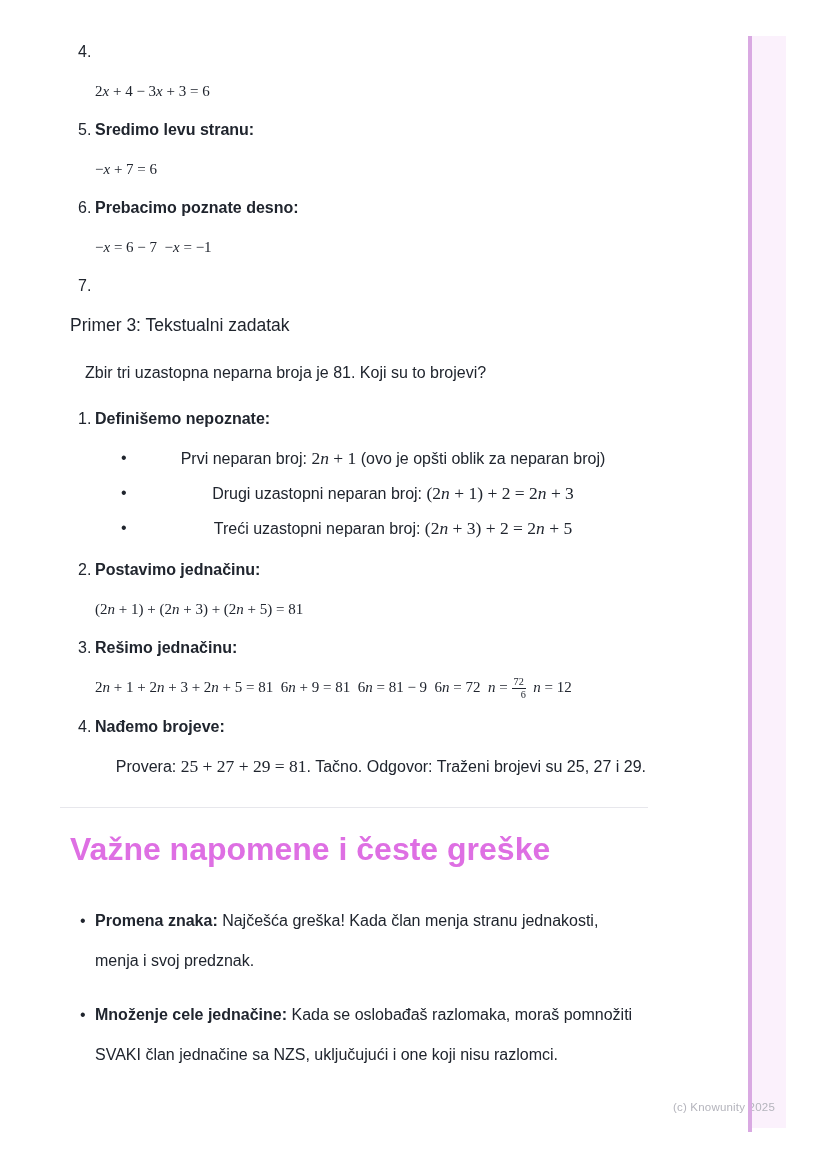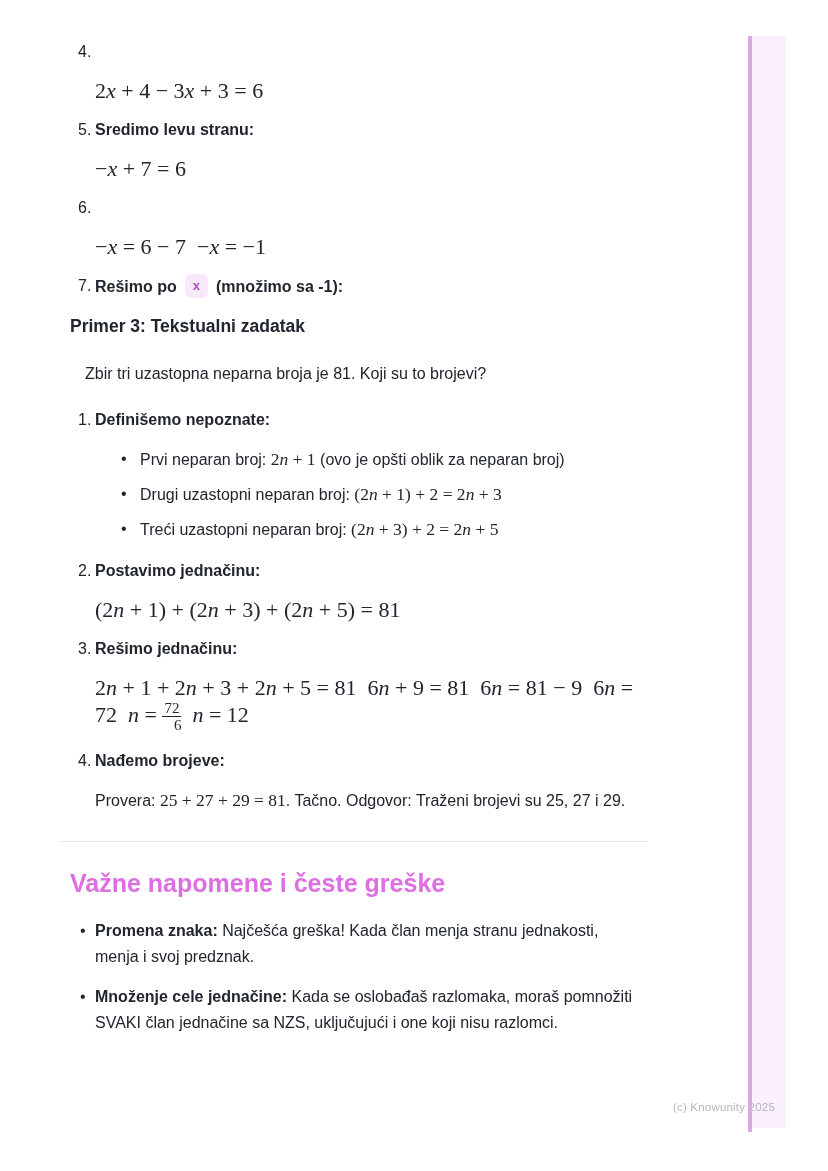--- a/index.html
+++ b/index.html
@@ -12,45 +12,45 @@
   .accent-panel{position:absolute;left:752px;top:36px;width:34px;height:1092px;background:var(--accent_panel,#fbf1fc);z-index:1;}
   .accent-line{position:absolute;left:748px;top:36px;width:4px;height:1096px;background:var(--accent_line,#d9a9e2);z-index:3;}
   .watermark{position:absolute;right:53px;top:1101px;font-size:11.5px;letter-spacing:.2px;color:var(--watermark,#b4b4bc);z-index:2;}
 
   .content{position:absolute;left:70px;top:40px;width:576px;font-size:16px;line-height:24px;z-index:2;}
 
   .step{display:flex;margin:0 0 15px 0;}
   .step .num{flex:none;width:17px;margin-left:8px;}
   .step .stitle{font-weight:700;}
 
-  .math-block{margin:0 0 15px 25px;font-family:"Liberation Serif","DejaVu Serif",serif;font-size:22px;line-height:24px;}
+  .math-block{margin:0 0 15px 25px;font-family:"Liberation Serif","DejaVu Serif",serif;font-size:15px;line-height:24px;}
   .math{font-family:"Liberation Serif","DejaVu Serif",serif;font-size:17.5px;}
   .math i,.math-block i{font-style:italic;}
 
   .frac{display:inline-block;text-align:right;vertical-align:-0.55em;font-size:0.68em;line-height:1.1;}
   .frac .fnum{display:block;border-bottom:1px solid currentColor;padding:0 2px;}
   .frac .fden{display:block;}
 
   .badge{display:inline-block;background:var(--badge_bg,#f8e8fa);color:var(--badge_text,#b14ec6);
     font-size:13px;font-weight:700;line-height:13px;padding:5px 8px 6px;border-radius:6px;margin:0 8px;vertical-align:2px;}
 
-  .h3{font-size:17.5px;font-weight:700;margin:8px 0 24px 0;}
+  .h3{font-size:17.5px;font-weight:400;margin:8px 0 24px 0;}
   .para{margin:0 0 22px 15px;}
 
-  .ibullet{position:relative;margin:0 0 10px 70px;line-height:24px;}
+  .ibullet{position:relative;margin:0 0 10px 70px;line-height:24px;text-align:center;}
   .ibullet::before{content:"•";position:absolute;left:-19px;top:0;}
   .ibullet-group{margin-bottom:17px;}
 
-  .provera{margin:4px 0 0 25px;}
+  .provera{margin:4px 0 0 25px;text-align:right;}
 
   .divider{border:none;border-top:1px solid var(--divider,#e7e7ec);margin:28px 0 0 -10px;width:588px;}
 
-  .h2-pink{font-size:25px;line-height:30px;font-weight:700;color:var(--heading_pink,#de6fe3);margin:26px 0 20px 0;}
+  .h2-pink{font-size:32px;line-height:30px;font-weight:700;color:var(--heading_pink,#de6fe3);margin:26px 0 37px 0;}
 
-  .nbullet{position:relative;margin:0 0 14px 25px;line-height:26px;}
+  .nbullet{position:relative;margin:0 0 14px 25px;line-height:40px;}
   .nbullet::before{content:"•";position:absolute;left:-15px;top:0;}
   .nbullet b{font-weight:700;}
 </style>
 </head>
 <body>
 
 <div class="accent-panel"></div>
 <div class="accent-line"></div>
 <div class="watermark">(c) Knowunity 2025</div>
 
@@ -62,26 +62,26 @@
   <div class="math-block">2<i>x</i> + 4 − 3<i>x</i> + 3 = 6</div>
 
   <div class="step">
     <span class="num">5.</span>
     <span class="stitle">Sredimo levu stranu:</span>
   </div>
   <div class="math-block">−<i>x</i> + 7 = 6</div>
 
   <div class="step">
     <span class="num">6.</span>
+    <span class="stitle">Prebacimo poznate desno:</span>
   </div>
   <div class="math-block">−<i>x</i> = 6 − 7 −<i>x</i> = −1</div>
 
   <div class="step">
     <span class="num">7.</span>
-    <span class="stitle"><span>Rešimo po</span><span class="badge">x</span><span>(množimo sa -1):</span></span>
   </div>
 
   <div class="h3">Primer 3: Tekstualni zadatak</div>
   <div class="para">Zbir tri uzastopna neparna broja je 81. Koji su to brojevi?</div>
 
   <div class="step">
     <span class="num">1.</span>
     <span class="stitle">Definišemo nepoznate:</span>
   </div>
   <div class="ibullet-group">

